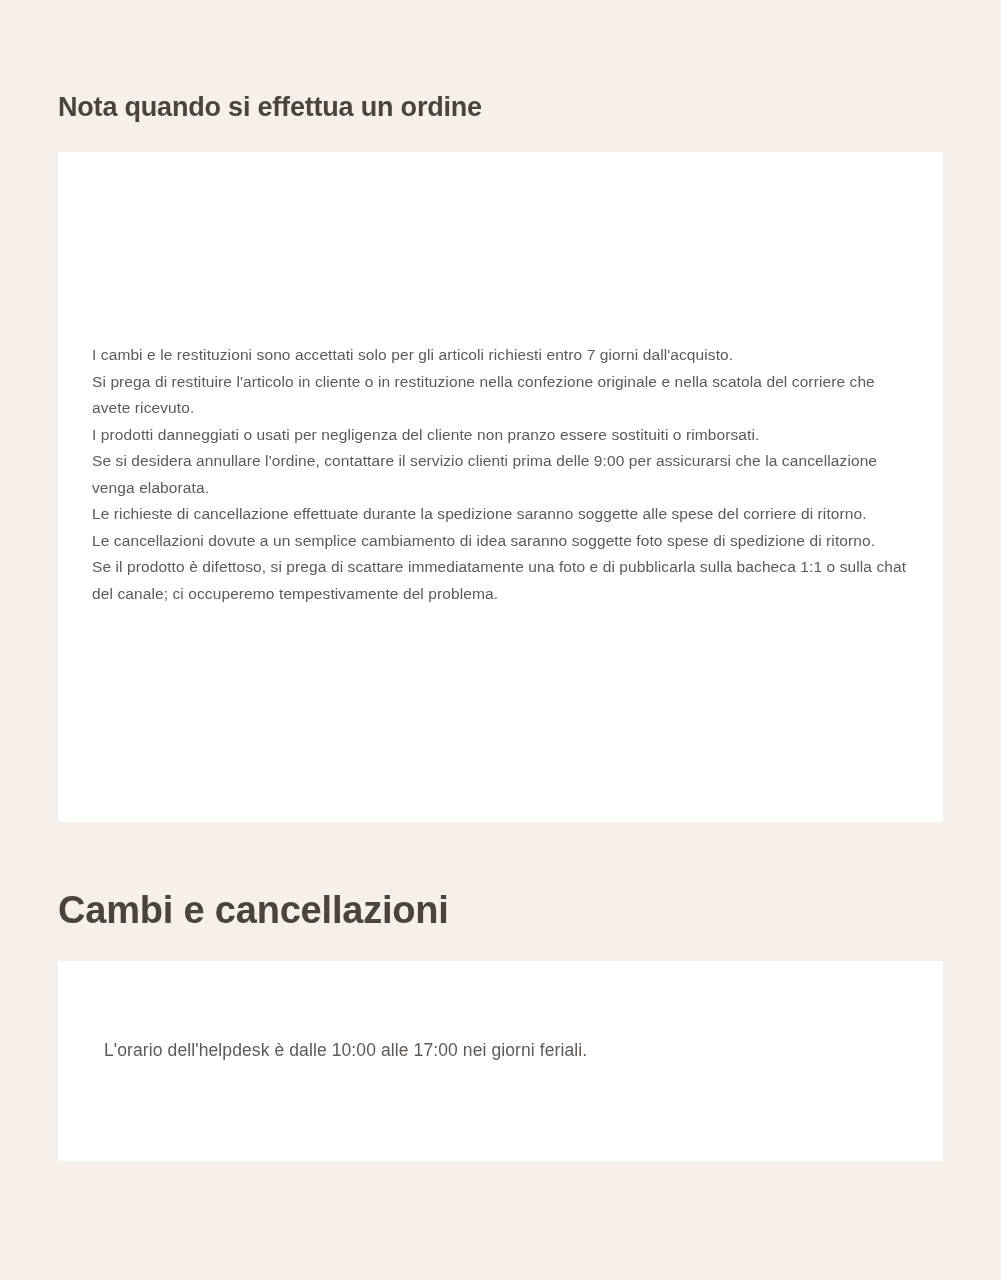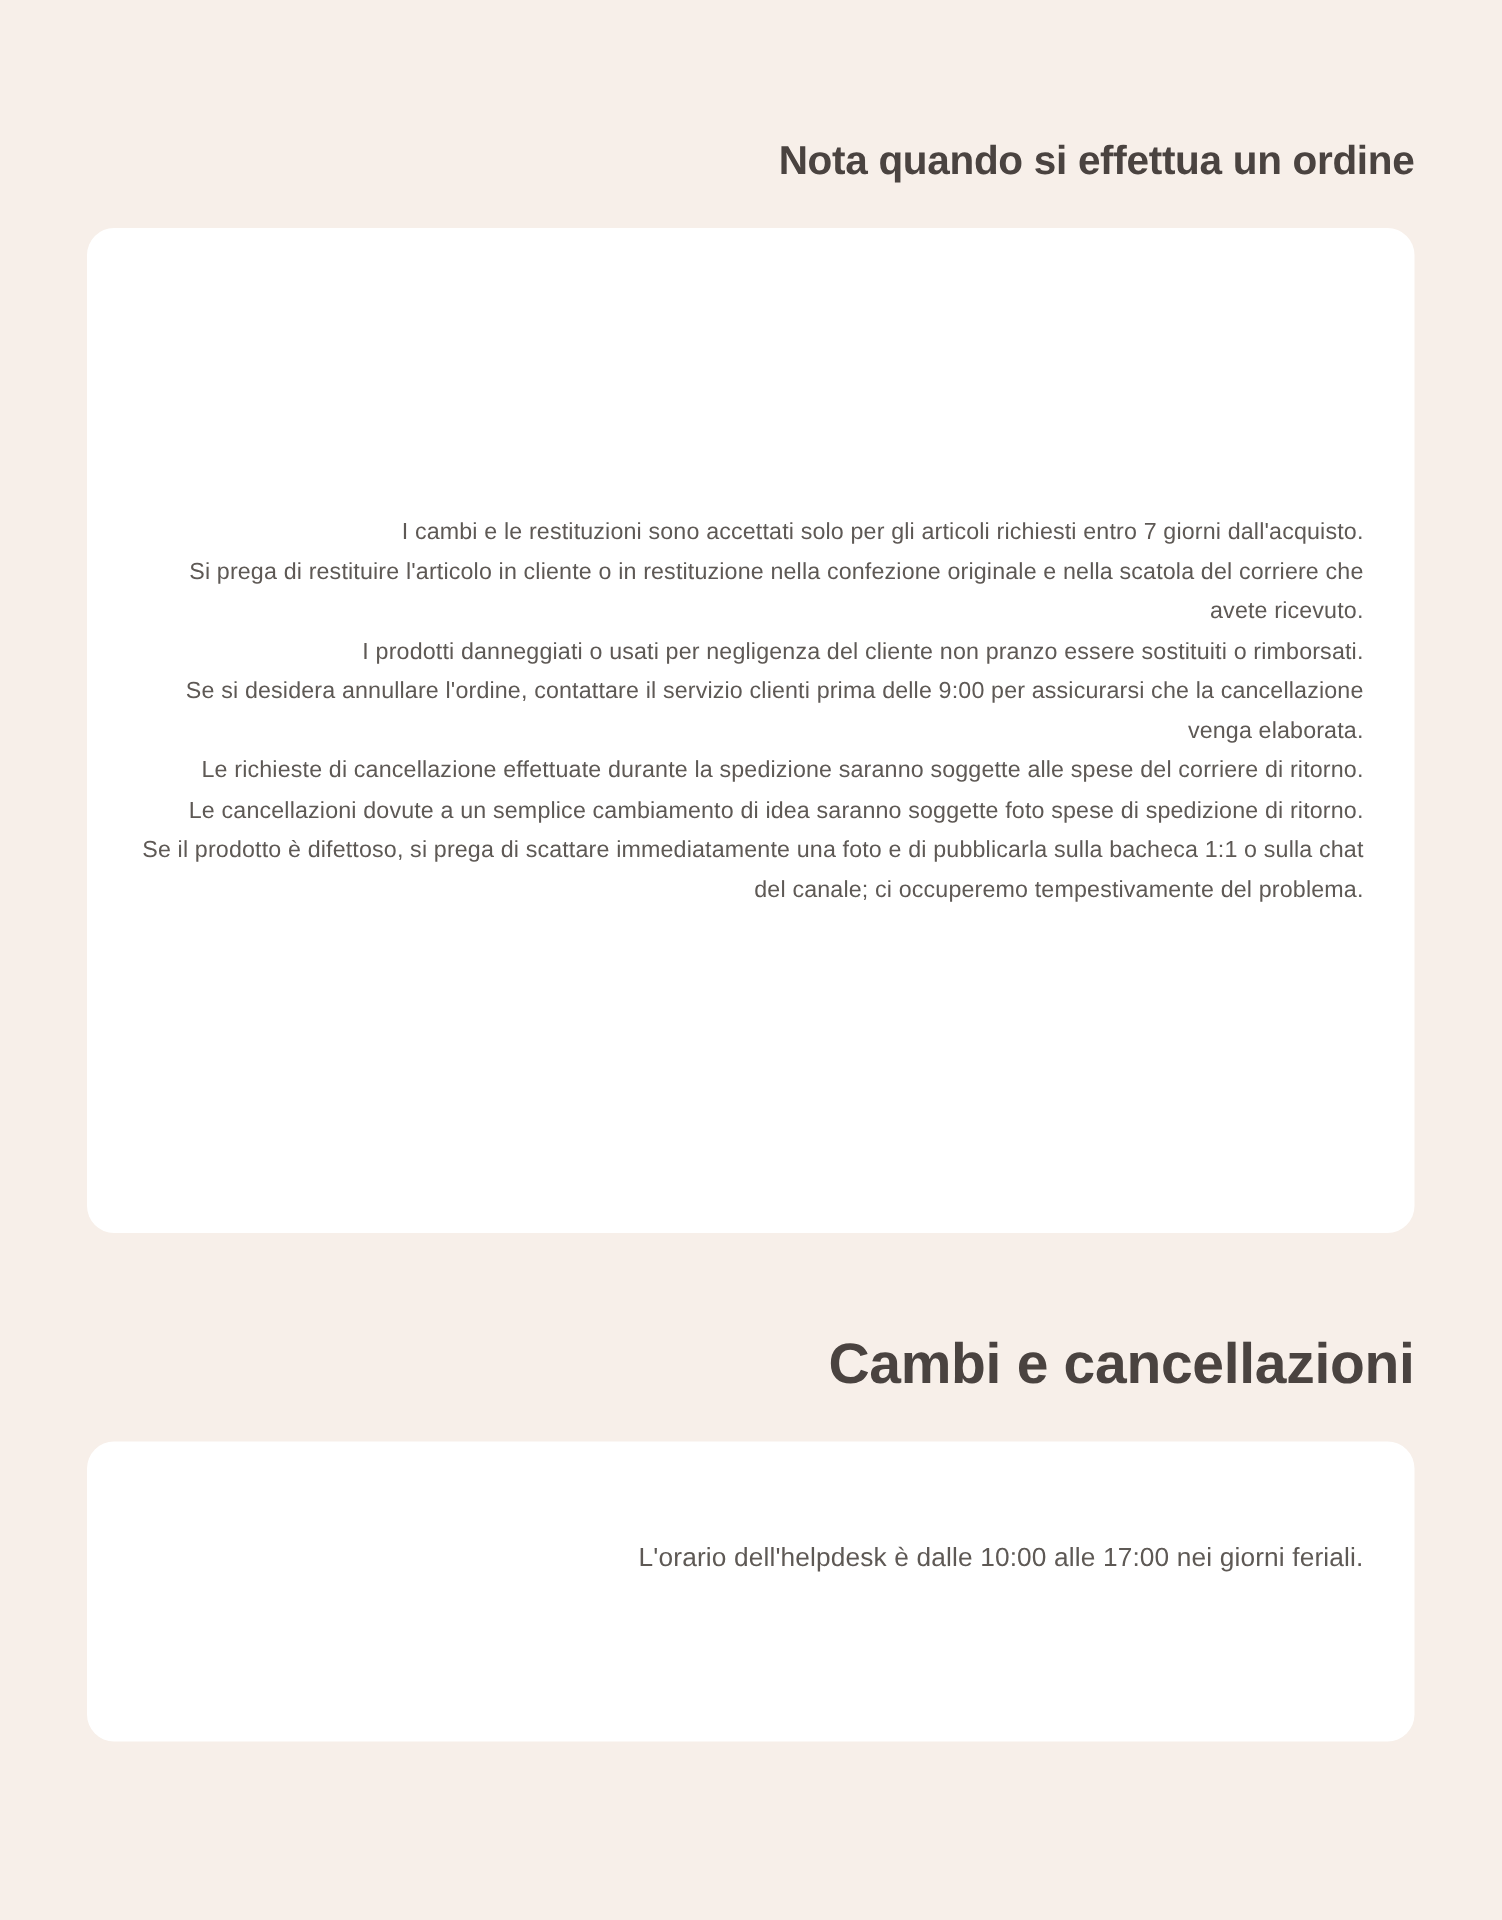--- a/index.html
+++ b/index.html
@@ -11,21 +11,20 @@
     min-height: 1280px;
     background: #f7efe9;
     font-family: "Liberation Sans", sans-serif;
     -webkit-font-smoothing: antialiased;
   }
 
   .page {
     width: 1001px;
     box-sizing: border-box;
     padding: 0 58px;
-    text-align: right;
   }
 
   .section {
     margin: 0;
   }
 
   .section-title {
     color: #4a4340;
     font-weight: 700;
     letter-spacing: -0.2px;
@@ -39,21 +38,21 @@
   }
 
   .section-2 .section-title {
     font-size: 38px;
     line-height: 46px;
     padding-top: 65px;
   }
 
   .card {
     background: #ffffff;
-    border-radius: 18px;
+    border-radius: 2px;
     box-sizing: border-box;
   }
 
   .card-notice {
     margin-top: 28px;
     padding: 190px 34px 190px 34px;
     min-height: 670px;
   }
 
   .card-hours {
@@ -67,21 +66,21 @@
     font-size: 15.5px;
     line-height: 26.5px;
     margin: 0;
     letter-spacing: 0.1px;
   }
 
   .hours-line {
     color: #5e5955;
     font-size: 17.5px;
     line-height: 31px;
-    margin: 0;
+    margin: 12px;
     letter-spacing: 0.1px;
   }
 
   .spacer-bottom {
     height: 80px;
   }
 </style>
 </head>
 <body>
 

